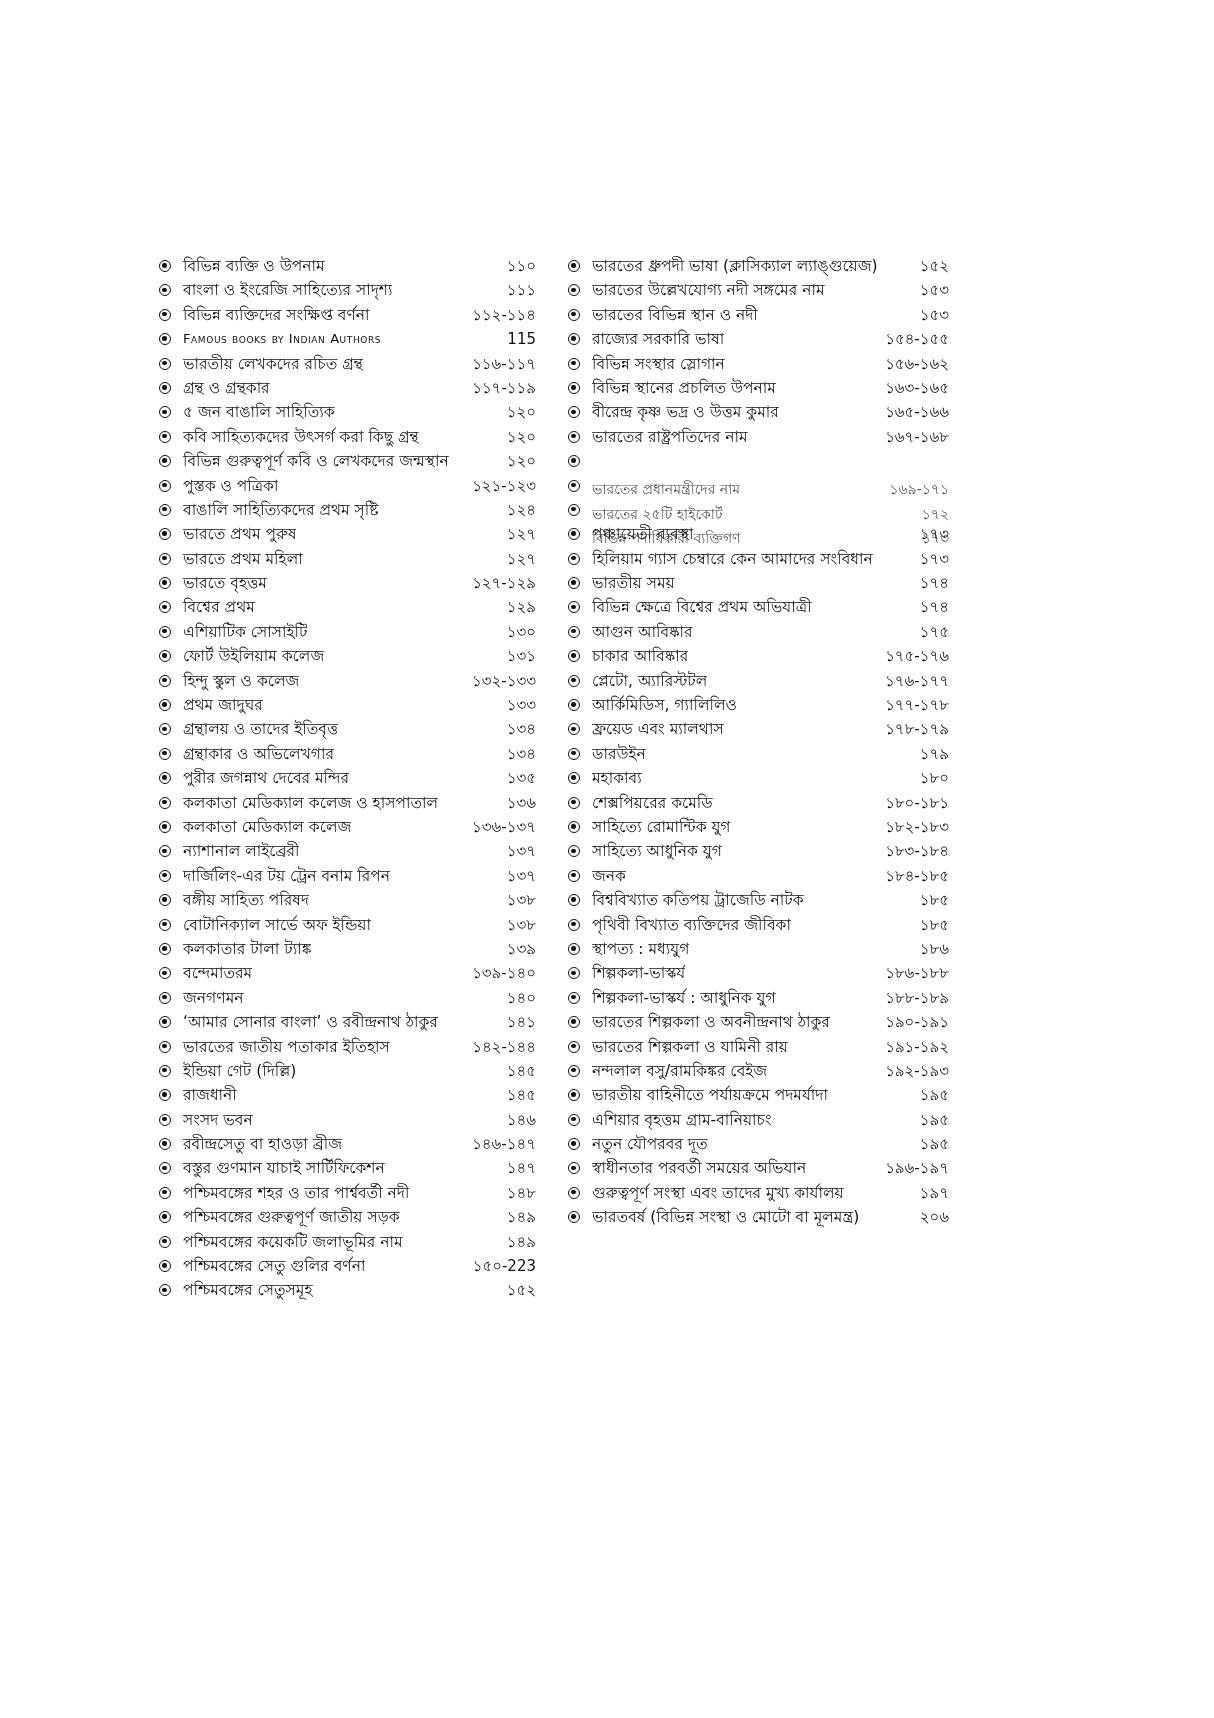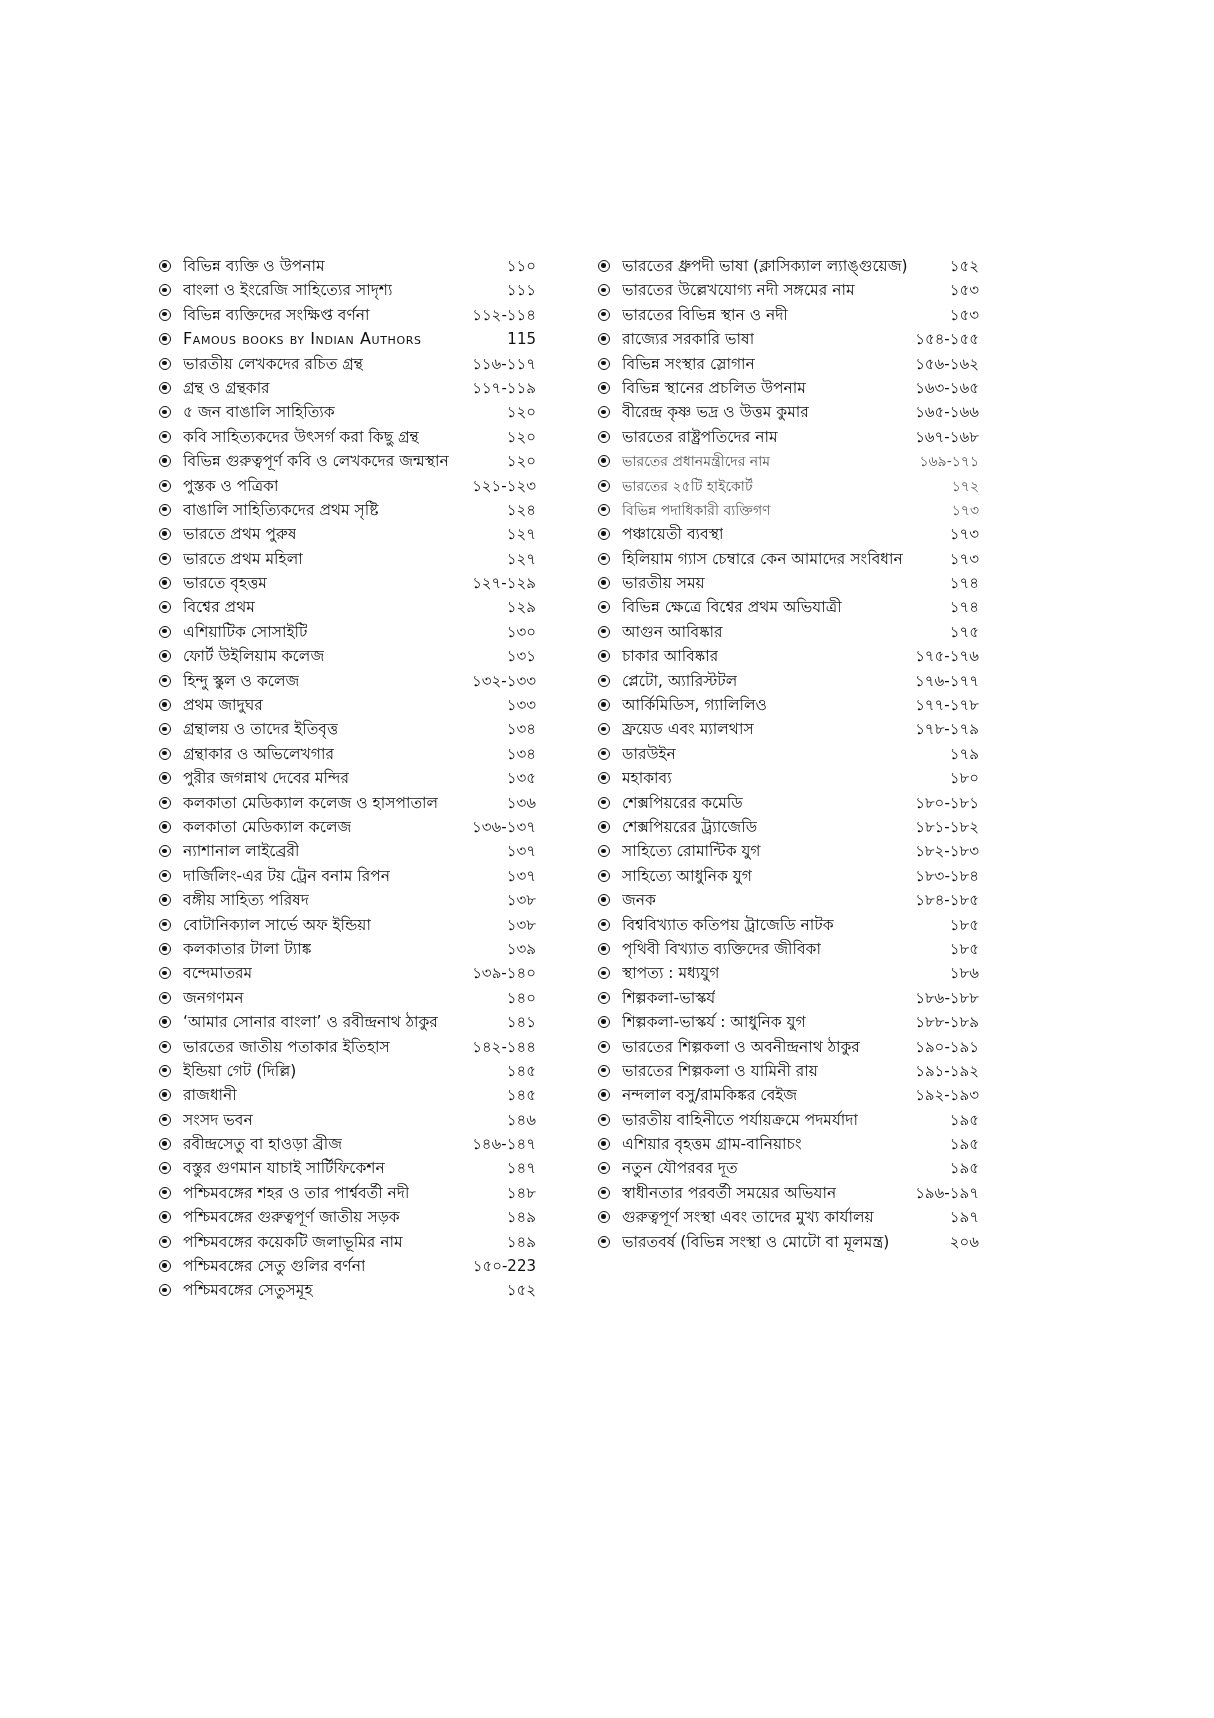--- a/index.html
+++ b/index.html
@@ -21,21 +21,21 @@
       top: 0;
       width: 1214px;
       height: 1308px;
     }
     .toc-column {
       position: absolute;
       top: 254px;
       width: 400px;
     }
     .toc-column.left { left: 158px; }
-    .toc-column.right { left: 597px; }
+    .toc-column.right { left: 567px; }
     .toc-row {
       position: relative;
       height: 24.4px;
       line-height: 24.4px;
       white-space: nowrap;
       font-size: 15.5px;
     }
     .bullet {
       position: absolute;
       left: 1px;
@@ -68,24 +68,25 @@
       right: 22px;
       top: 0;
       text-align: right;
       font-size: 15px;
     }
     .toc-column.right .pages { right: 18px; }
     .toc-row.faded .title,
     .toc-row.faded .pages {
       color: #555555;
       font-size: 14px;
+      margin-top: 28px;
     }
     .toc-row.smallcaps .title {
       font-variant: small-caps;
-      font-size: 16px;
+      font-size: 13px;
       letter-spacing: 0.6px;
     }
   </style>
 </head>
 <body>
 
 <div class="page">
   <div class="toc-column left">
       <div class="toc-row">
         <span class="bullet"></span>
@@ -414,25 +415,20 @@
         <span class="title">মহাকাব্য</span>
         <span class="pages">১৮০</span>
       </div>
       <div class="toc-row">
         <span class="bullet"></span>
         <span class="title">শেক্সপিয়রের কমেডি</span>
         <span class="pages">১৮০-১৮১</span>
       </div>
       <div class="toc-row">
         <span class="bullet"></span>
-        <span class="title">শেক্সপিয়রের ট্র্যাজেডি</span>
-        <span class="pages">১৮১-১৮২</span>
-      </div>
-      <div class="toc-row">
-        <span class="bullet"></span>
         <span class="title">সাহিত্যে রোমান্টিক যুগ</span>
         <span class="pages">১৮২-১৮৩</span>
       </div>
       <div class="toc-row">
         <span class="bullet"></span>
         <span class="title">সাহিত্যে আধুনিক যুগ</span>
         <span class="pages">১৮৩-১৮৪</span>
       </div>
       <div class="toc-row">
         <span class="bullet"></span>

